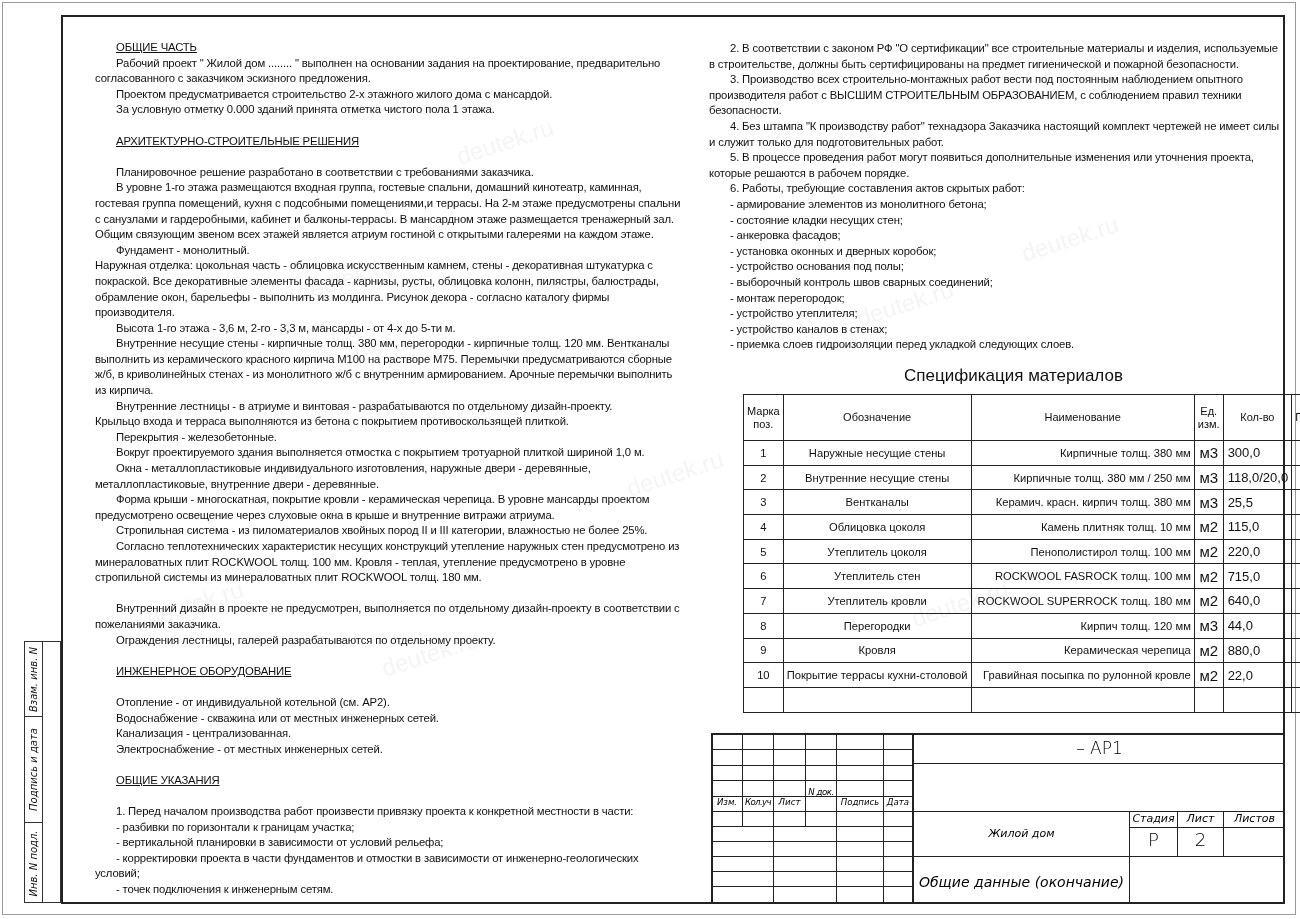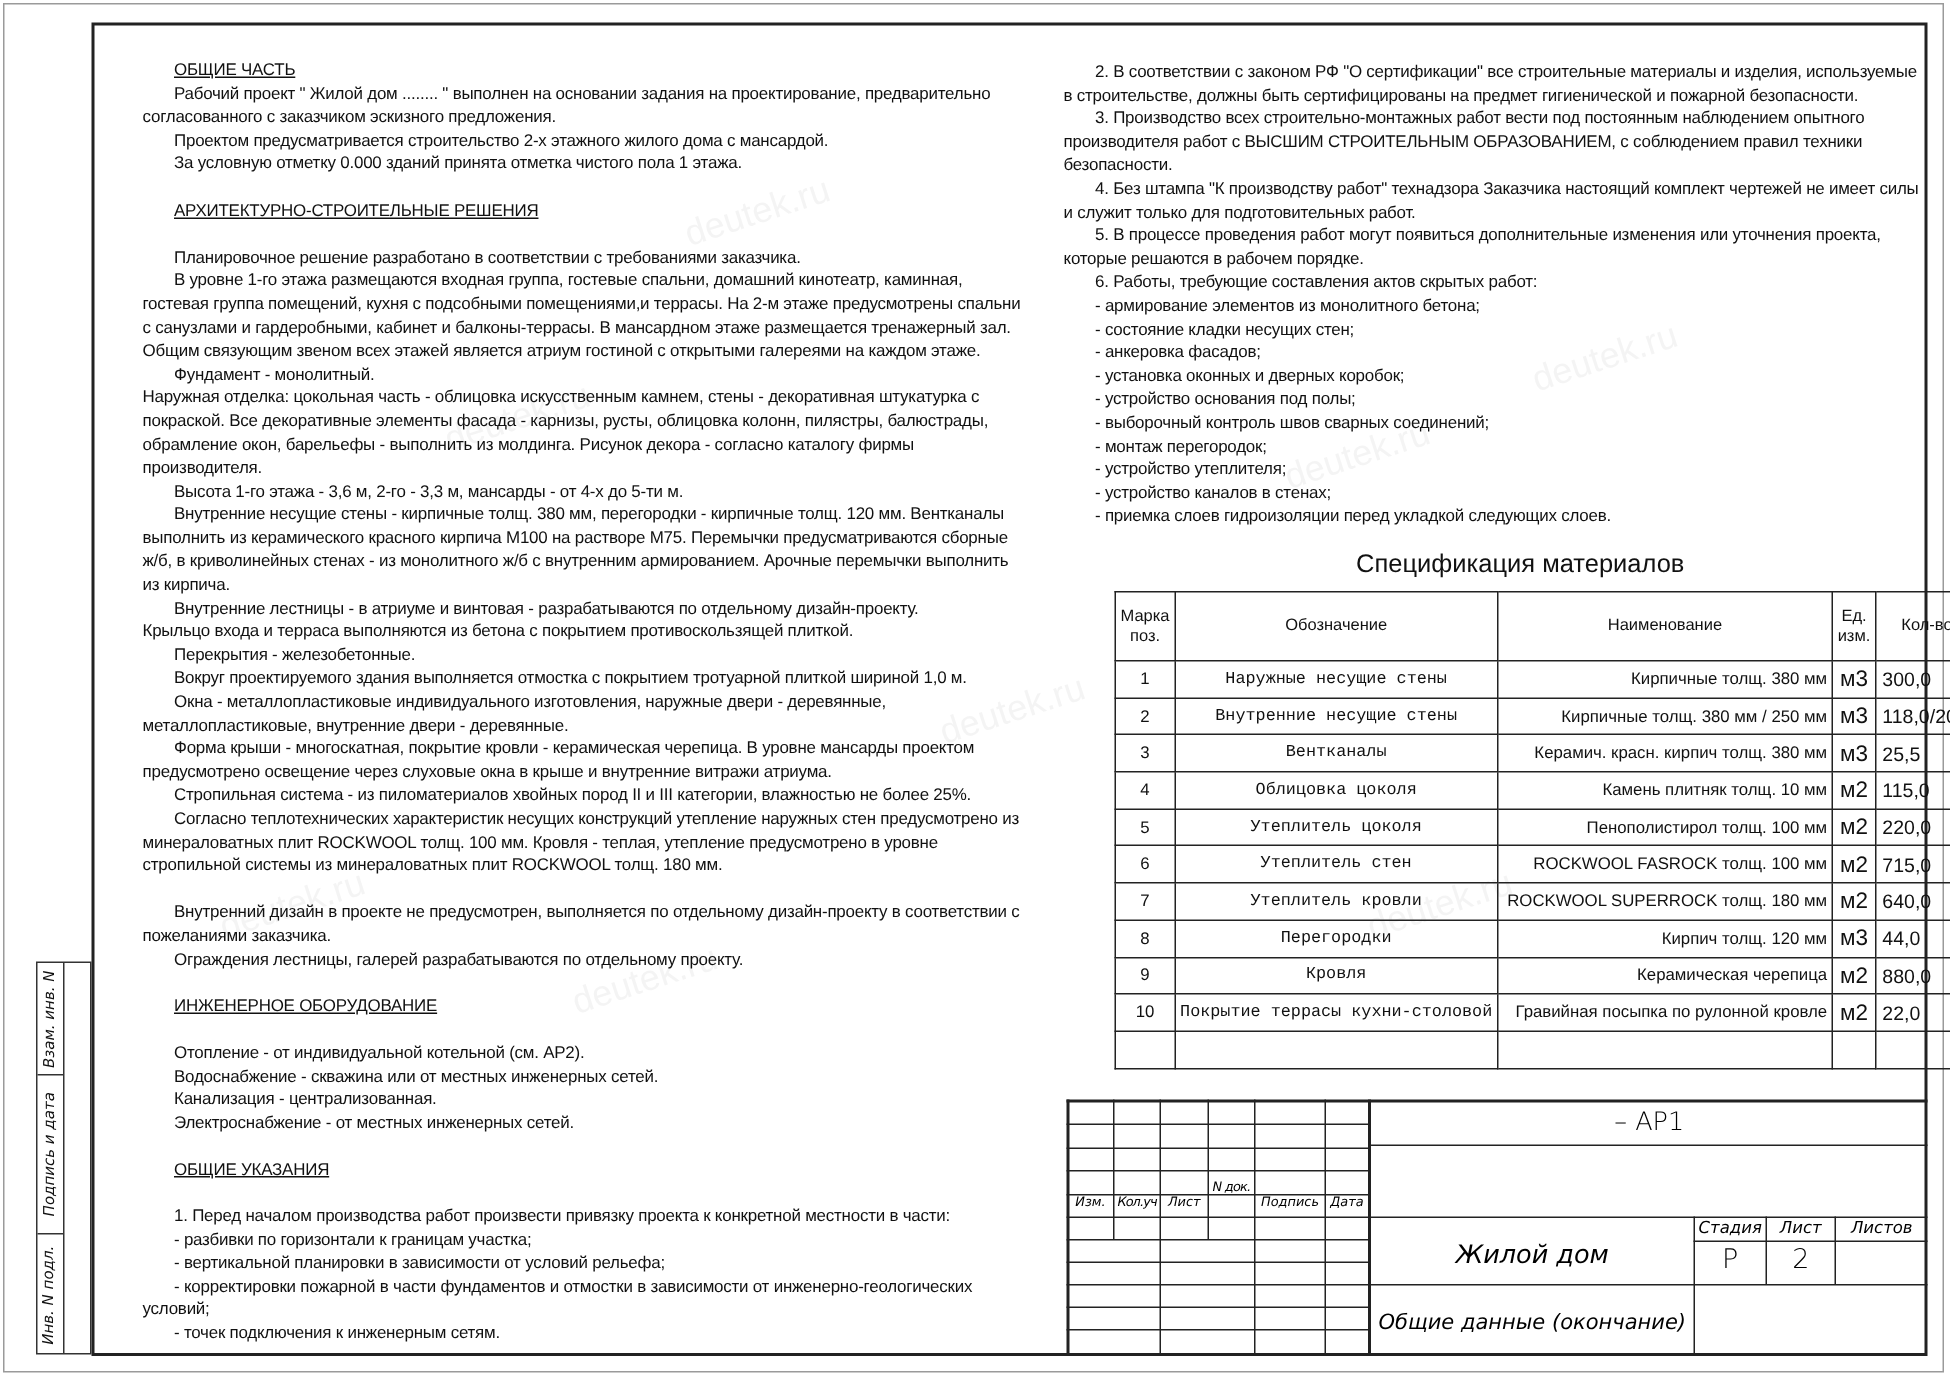--- a/index.html
+++ b/index.html
@@ -19,21 +19,21 @@
 
     .spec-title { position: absolute; left: 743px; top: 366px; width: 541px; text-align: center;
                   font-size: 17px; font-weight: normal; }
     table.spec { position: absolute; left: 743px; top: 394px; border-collapse: collapse;
                  font-size: 11.2px; table-layout: fixed; }
     table.spec td, table.spec th { border: 1px solid #222; padding: 0 3px; font-weight: normal;
                  overflow: visible; white-space: nowrap; }
     table.spec th { height: 45px; font-size: 11px; line-height: 13px; text-align: center; }
     table.spec td { height: 23.7px; }
     .c-num { text-align: center; }
-    .c-obz { text-align: center; font-family: Liberation Mono, monospace; }
+    .c-obz { text-align: center; }
     .c-name { text-align: right; padding-left: 6px !important; }
     .c-unit { text-align: center; font-size: 15px; }
     .c-qty { text-align: left; padding-left: 4px !important; font-size: 13px; }
 
     
     .stamp { position: absolute; left: 711px; top: 733px; width: 574px; height: 171px; }
     .stamp .line { position: absolute; background: #222; }
     .stamp-text { position: absolute; font-family: "DejaVu Sans", sans-serif; font-style: italic;
                   color: #000000; white-space: nowrap; }
     .hdr-cell { font-size: 8.6px; text-align: center; }
@@ -96,21 +96,21 @@
   <p class="ind">Отопление - от индивидуальной котельной (см. АР2).</p>
   <p class="ind">Водоснабжение - скважина или от местных инженерных сетей.</p>
   <p class="ind">Канализация - централизованная.</p>
   <p class="ind">Электроснабжение - от местных инженерных сетей.</p>
   <div class="gap"></div>
   <p class="heading">ОБЩИЕ УКАЗАНИЯ</p>
   <div class="gap"></div>
   <p class="ind">1. Перед началом производства работ произвести привязку проекта к конкретной местности в части:</p>
   <p class="ind">- разбивки по горизонтали к границам участка;</p>
   <p class="ind">- вертикальной планировки в зависимости от условий рельефа;</p>
-  <p class="ind">- корректировки пожарной в части фундаментов и отмостки в зависимости от инженерно-геологических условий;</p>
+  <p class="ind">- корректировки проекта в части фундаментов и отмостки в зависимости от инженерно-геологических условий;</p>
   <p class="ind">- точек подключения к инженерным сетям.</p>
 </div>
 
 <div class="text-block col-right">
   <p class="ind">2. В соответствии с законом РФ "О сертификации" все строительные материалы и изделия, используемые в строительстве, должны быть сертифицированы на предмет гигиенической и пожарной безопасности.</p>
   <p class="ind">3. Производство всех строительно-монтажных работ вести под постоянным наблюдением опытного производителя работ с ВЫСШИМ СТРОИТЕЛЬНЫМ ОБРАЗОВАНИЕМ, с  соблюдением правил техники безопасности.</p>
   <p class="ind">4. Без штампа "К производству работ" технадзора Заказчика настоящий комплект чертежей не имеет силы и служит только для подготовительных работ.</p>
   <p class="ind">5. В процессе проведения работ могут появиться дополнительные изменения или уточнения проекта, которые решаются в рабочем порядке.</p>
   <p class="ind">6. Работы, требующие составления актов скрытых работ:</p>
   <p class="ind">- армирование элементов из монолитного бетона;</p>
@@ -267,21 +267,21 @@
   <div class="line" style="left:512px;top:78px;width:1px;height:45px;"></div>
 
   <div class="stamp-text hdr-cell" style="left:1px;top:64px;width:30px;">Изм.</div>
   <div class="stamp-text hdr-cell" style="left:32px;top:64px;width:30px;letter-spacing:-0.6px;">Кол.уч</div>
   <div class="stamp-text hdr-cell" style="left:63px;top:64px;width:31px;">Лист</div>
   <div class="stamp-text hdr-cell" style="left:95px;top:54px;width:30px;letter-spacing:-0.5px;">N док.</div>
   <div class="stamp-text hdr-cell" style="left:126px;top:64px;width:46px;">Подпись</div>
   <div class="stamp-text hdr-cell" style="left:173px;top:64px;width:28px;">Дата</div>
 
   <div class="stamp-text" style="left:203px;top:5px;width:371px;text-align:center;font-size:17px;font-style:normal;font-family:'DejaVu Sans',sans-serif;font-weight:200;">– АР1</div>
-  <div class="stamp-text" style="left:203px;top:94px;width:215px;text-align:center;font-size:17px;">Жилой дом</div>
+  <div class="stamp-text" style="left:203px;top:94px;width:215px;text-align:center;font-size:11px;">Жилой дом</div>
   <div class="stamp-text" style="left:203px;top:141px;width:215px;text-align:center;font-size:14px;font-style:italic;">Общие данные (окончание)</div>
 
   <div class="stamp-text" style="left:419px;top:79px;width:47px;text-align:center;font-size:11px;">Стадия</div>
   <div class="stamp-text" style="left:467px;top:79px;width:45px;text-align:center;font-size:11px;">Лист</div>
   <div class="stamp-text" style="left:513px;top:79px;width:61px;text-align:center;font-size:11px;">Листов</div>
   <div class="stamp-text" style="left:419px;top:96px;width:47px;text-align:center;font-size:18px;font-style:normal;font-weight:200;">Р</div>
   <div class="stamp-text" style="left:467px;top:96px;width:45px;text-align:center;font-size:18px;font-style:normal;font-weight:200;">2</div>
   <div class="stamp-text" style="left:513px;top:96px;width:61px;text-align:center;font-size:18px;"></div>
 </div>
 

